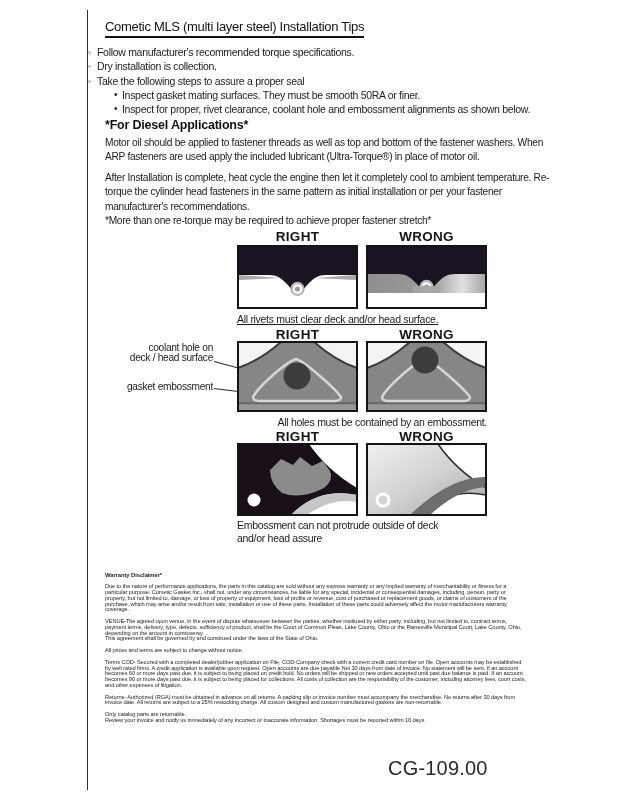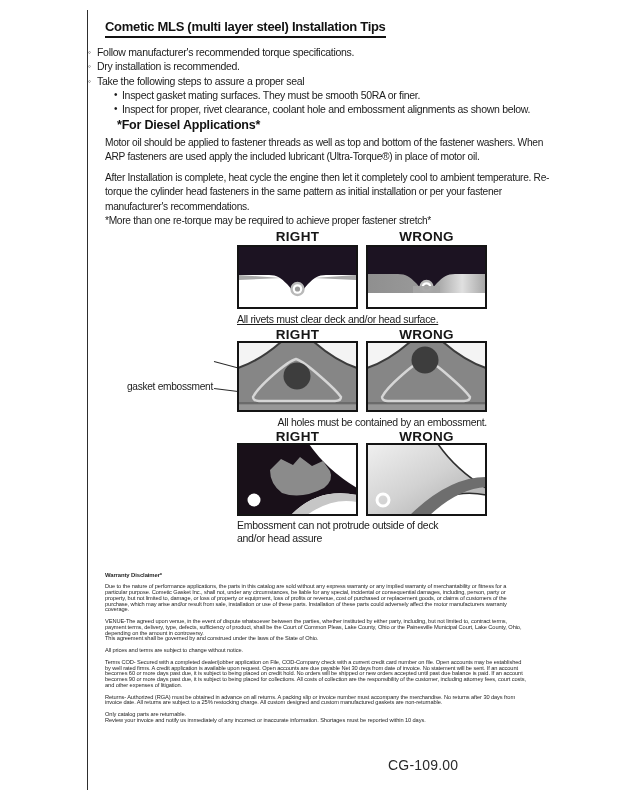--- a/index.html
+++ b/index.html
@@ -1,67 +1,67 @@
 <!DOCTYPE html>
 <html><head>
 <meta charset="utf-8">
 <style>
   html,body{margin:0;padding:0;background:#ffffff;}
   .page{position:relative;width:618px;height:800px;background:#ffffff;overflow:hidden;
         font-family:"Liberation Sans",sans-serif;color:#1f1f1f;}
   .vrule{position:absolute;left:87px;top:10px;width:1px;height:780px;background:#2e2e2e;}
 
-  .title{position:absolute;left:105px;top:19px;font-size:13px;font-weight:bold;color:#121212;
+  .title{position:absolute;left:105px;top:19px;font-size:13px;font-weight:normal;color:#121212;
          letter-spacing:-0.3px;border-bottom:2px solid #121212;padding-bottom:2px;white-space:nowrap;}
 
   .bullets{position:absolute;left:88px;top:45px;width:478px;font-size:10.5px;letter-spacing:-0.3px;
            line-height:14.3px;color:#1c1c1c;}
   .b-row{display:flex;}
   .b-glyph{width:9px;flex:0 0 9px;font-size:8.5px;line-height:14.3px;}
   .b-sub{margin-left:26px;}
   .b-sub .b-glyph{width:8px;flex:0 0 8px;font-size:10px;}
 
-  .h2{position:absolute;left:105px;top:118px;font-size:12.5px;font-weight:bold;color:#121212;letter-spacing:-0.2px;margin-left:12px;}
+  .h2{position:absolute;left:105px;top:118px;font-size:12.5px;font-weight:bold;color:#121212;letter-spacing:-0.2px;}
   .par{position:absolute;left:105px;width:452px;font-size:10.2px;letter-spacing:-0.3px;line-height:14.4px;color:#1c1c1c;}
   .p1{top:136px;} .p2{top:171px;} .pnote{top:214px;}
 
   .dlabel{position:absolute;width:121px;text-align:center;font-size:13.5px;font-weight:600;
           letter-spacing:0.3px;color:#161616;}
   .dbox{position:absolute;width:121px;}
   .dbox svg{display:block;}
   .cap{position:absolute;font-size:10.5px;letter-spacing:-0.3px;color:#1c1c1c;line-height:13px;}
 
   .lbl{position:absolute;text-align:right;font-size:10.2px;letter-spacing:-0.3px;line-height:9.6px;color:#1c1c1c;}
   .leader{position:absolute;height:1.2px;background:#2a2a2a;transform-origin:0 50%;}
 
   .disc{position:absolute;left:105px;top:573px;width:421px;font-size:5.7px;letter-spacing:-0.1px;
         line-height:5.75px;color:#262626;}
   .disc .dh{font-weight:bold;font-size:5.9px;margin:0 0 5.5px 0;}
   .disc p{margin:0 0 6px 0;}
   .disc p.tight{margin:0;}
 
-  .pcode{position:absolute;left:388px;top:757px;font-size:14px;letter-spacing:0.2px;color:#2a2a2a;}
+  .pcode{position:absolute;left:388px;top:757px;font-size:20px;letter-spacing:0.2px;color:#2a2a2a;}
 </style>
 </head>
 <body>
 
 <div class="page">
 
   <div class="vrule"></div>
 
   <div class="title">Cometic MLS (multi layer steel) Installation Tips</div>
 
   <div class="bullets">
     <div class="b-row">
       <span class="b-glyph">◦</span>
       <span>Follow manufacturer's recommended torque specifications.</span>
     </div>
     <div class="b-row">
       <span class="b-glyph">◦</span>
-      <span>Dry installation is recommended.</span>
+      <span>Dry installation is collection.</span>
     </div>
     <div class="b-row">
       <span class="b-glyph">◦</span>
       <span>Take the following steps to assure a proper seal</span>
     </div>
     <div class="b-row b-sub">
       <span class="b-glyph">•</span>
       <span>Inspect gasket mating surfaces.  They must be smooth 50RA or finer.</span>
     </div>
     <div class="b-row b-sub">
@@ -111,20 +111,24 @@
       <rect x="1" y="48" width="119" height="15" fill="#ffffff"></rect>
       <rect x="1" y="1" width="119" height="62" fill="none" stroke="#141414" stroke-width="2"></rect>
     </svg>
   </div>
 
   <div class="cap" style="left:237px;top:313px;text-decoration:underline;">All rivets must clear deck and/or head surface.</div>
 
   <div class="dlabel" style="left:237px;top:327px;">RIGHT</div>
   <div class="dlabel" style="left:366px;top:327px;">WRONG</div>
 
+  <div class="lbl" style="left:100px;top:343px;width:113px;">
+    <div>coolant hole on</div>
+    <div>deck / head surface</div>
+  </div>
   <div class="lbl" style="left:95px;top:382px;width:118px;">gasket embossment</div>
   <div class="leader" style="left:214px;top:361px;width:82px;transform:rotate(15deg);"></div>
   <div class="leader" style="left:214px;top:388px;width:49px;transform:rotate(7deg);"></div>
 
   <div class="dbox" style="left:237px;top:341px;">
     <svg width="121" height="71" viewBox="0 0 121 71">
       <rect x="1" y="1" width="119" height="69" fill="#868686"></rect>
       <rect x="1" y="61" width="119" height="2.5" fill="#6b6b6b"></rect>
       <rect x="1" y="63.5" width="119" height="6.5" fill="#979797"></rect>
       <path d="M1,1 H44 Q22,20 1,27 Z" fill="#f4f4f4" stroke="#3c3c3c" stroke-width="2"></path>

